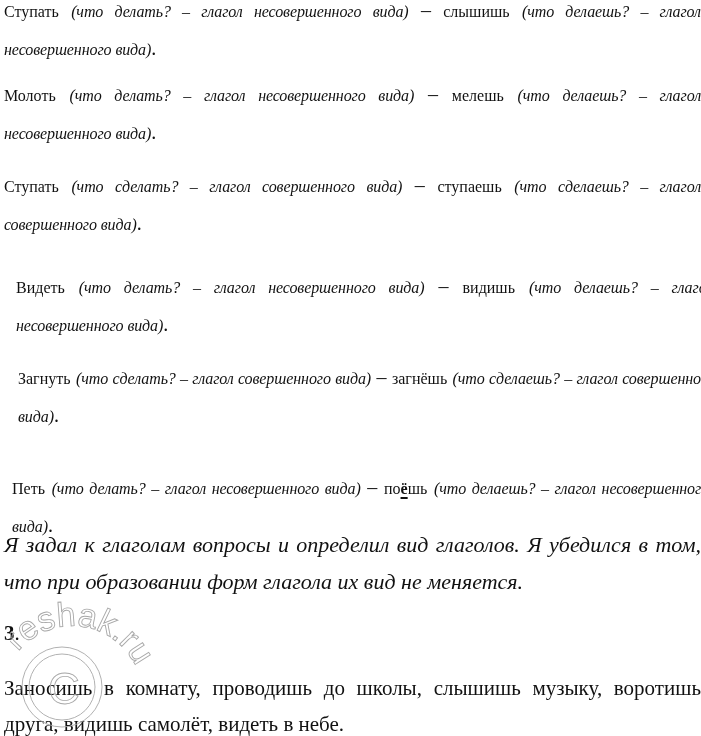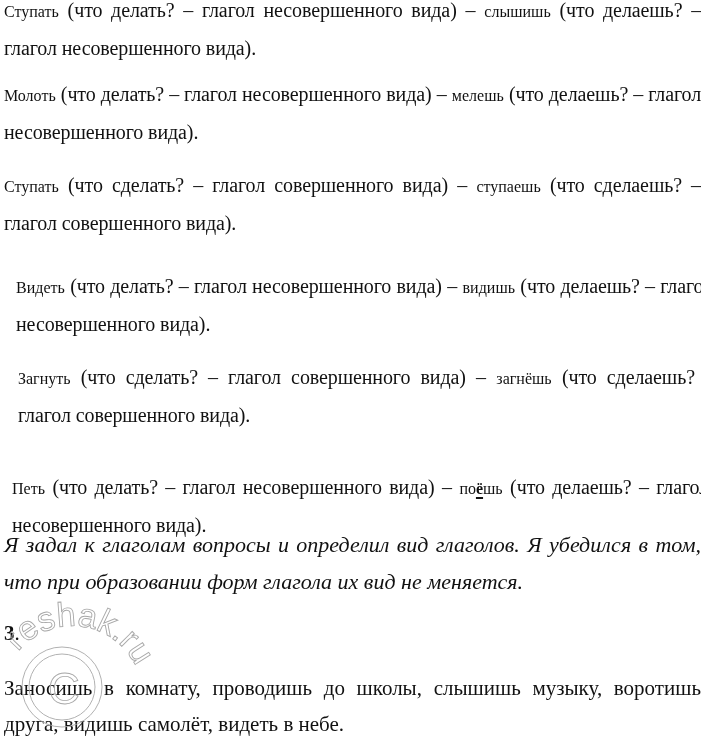--- a/index.html
+++ b/index.html
@@ -28,21 +28,22 @@
       font-size: 20px;
       line-height: 36px;
       text-align: justify;
       text-align-last: left;
     }
     .word {
       font-style: normal;
       font-size: 16px;
     }
     .note {
-      font-size: 20px;
+      font-style: italic;
+      font-size: 16px;
       letter-spacing: -0.1px;
     }
     .dash { font-size: 20px; }
     .stress {
       font-weight: bold;
       text-decoration: underline;
       text-decoration-thickness: 2px;
       text-underline-offset: 3px;
     }
     .conclusion {

